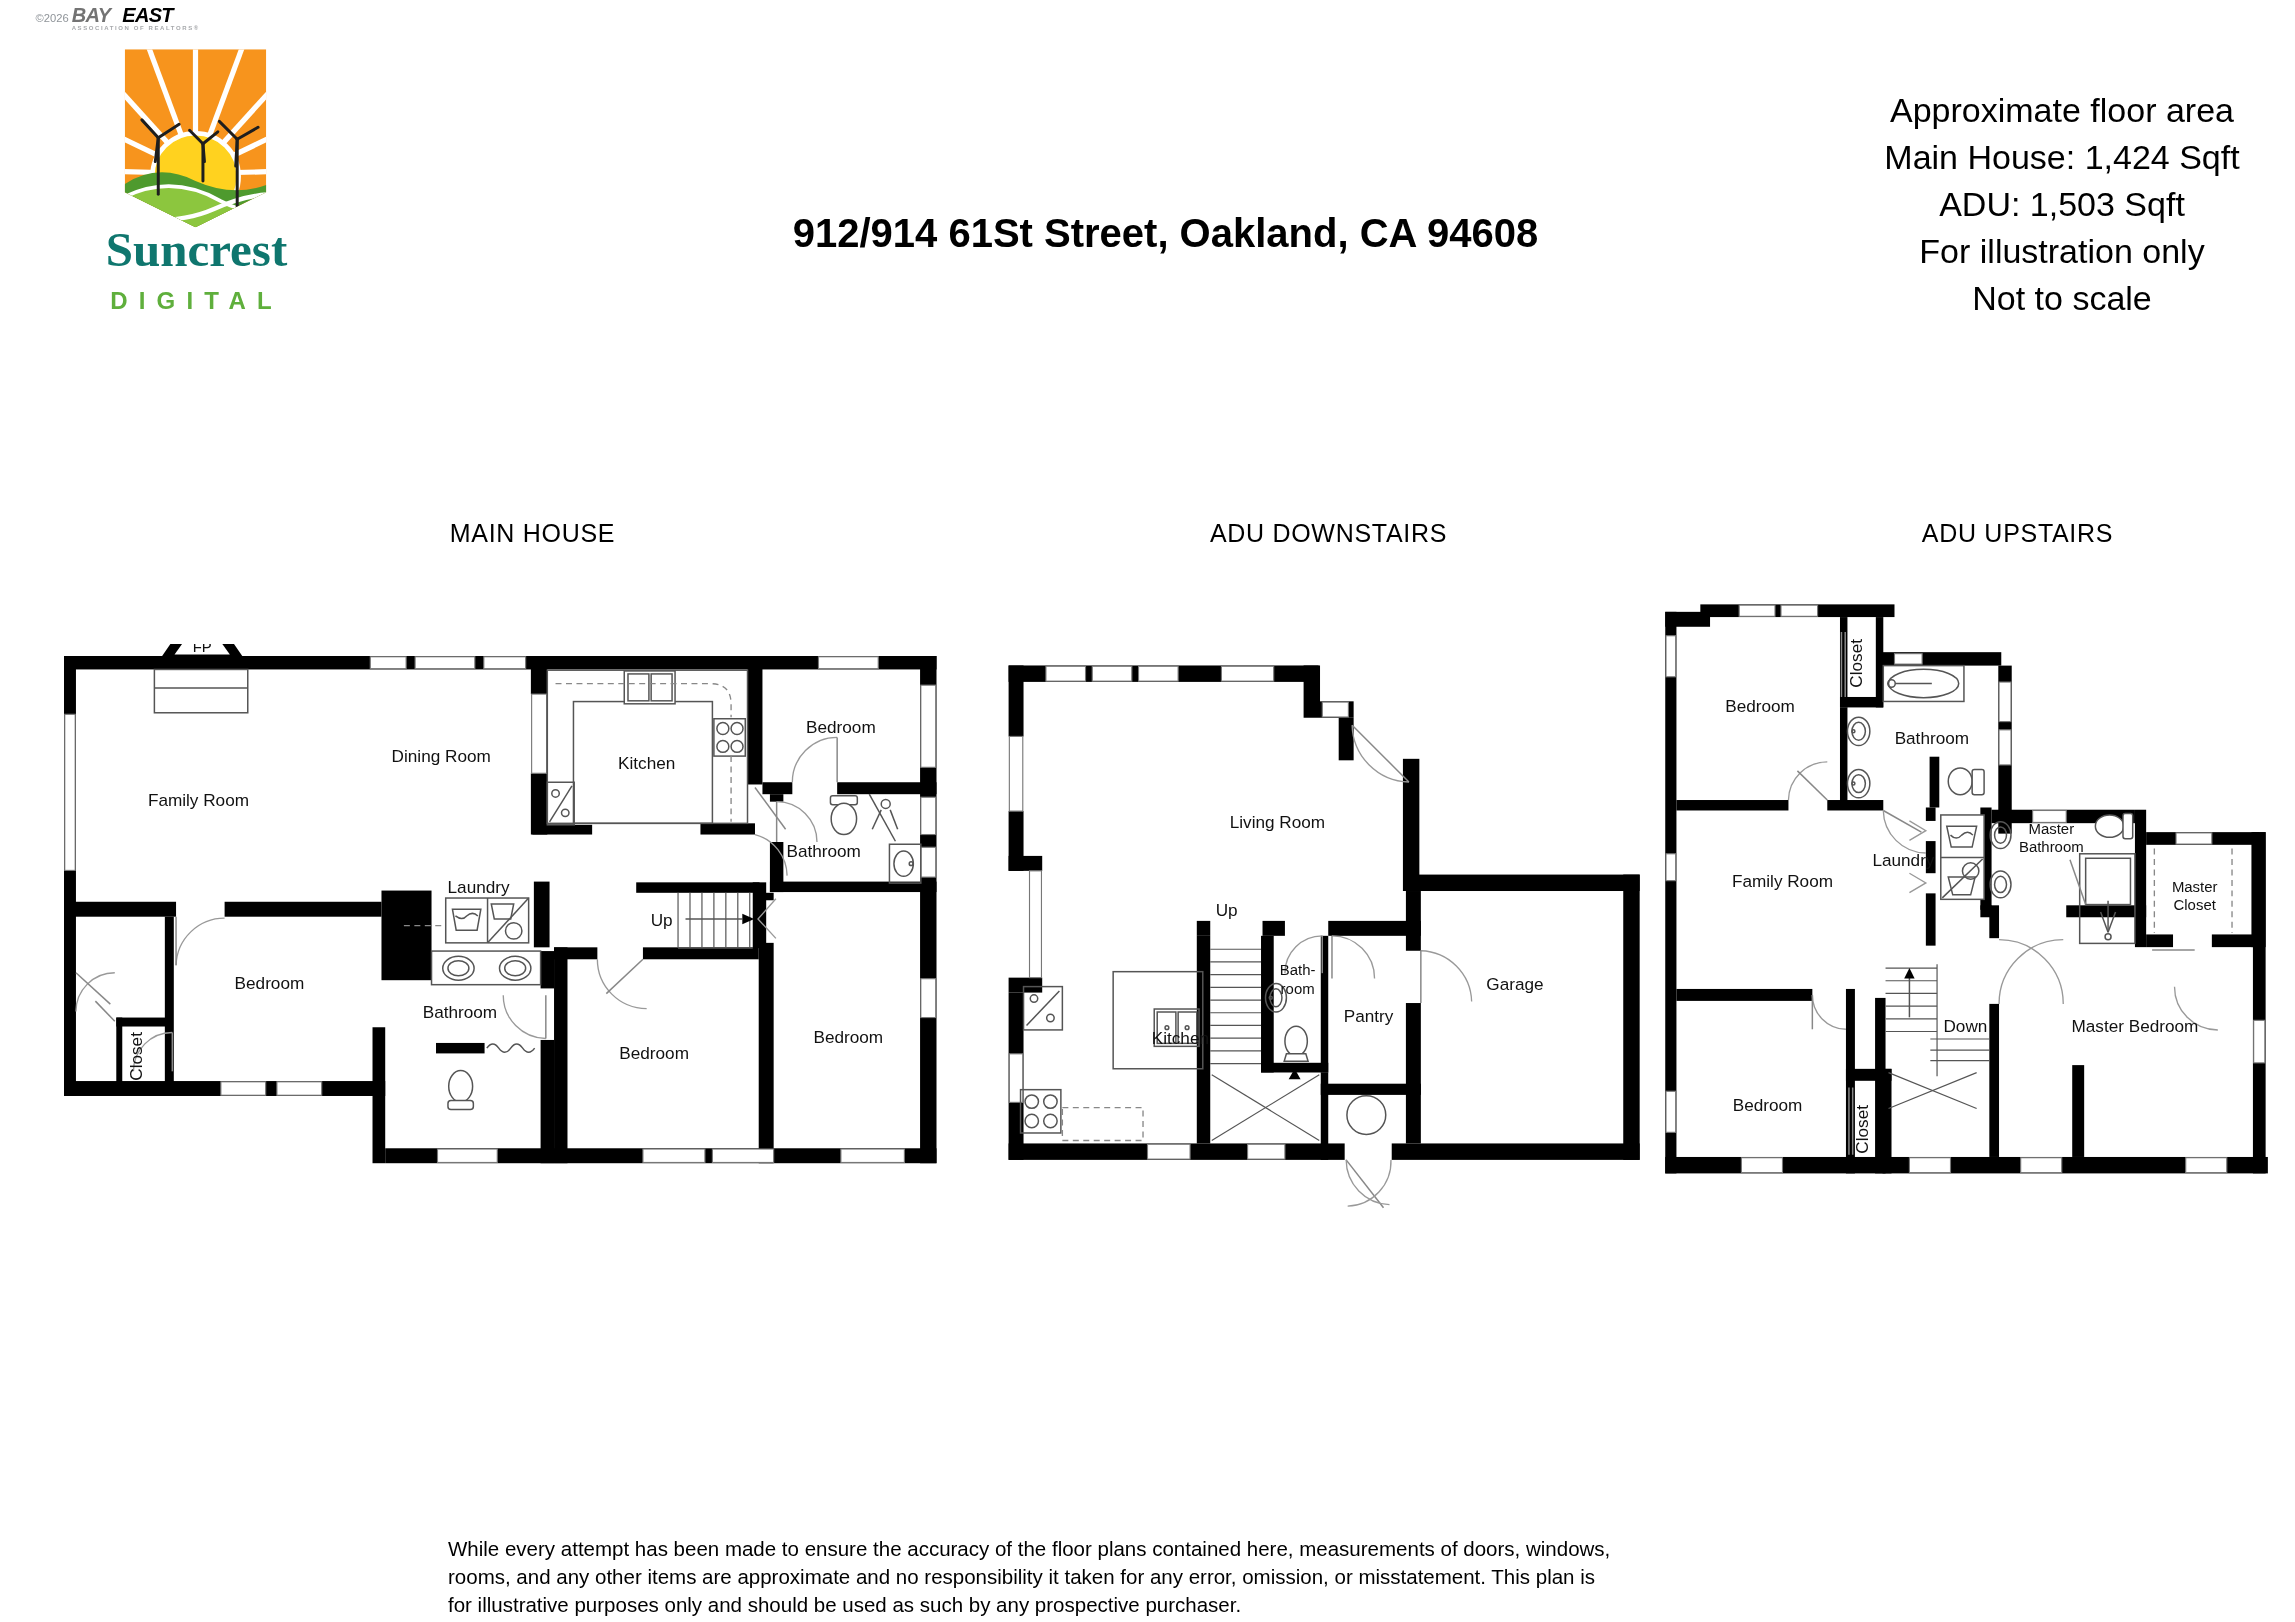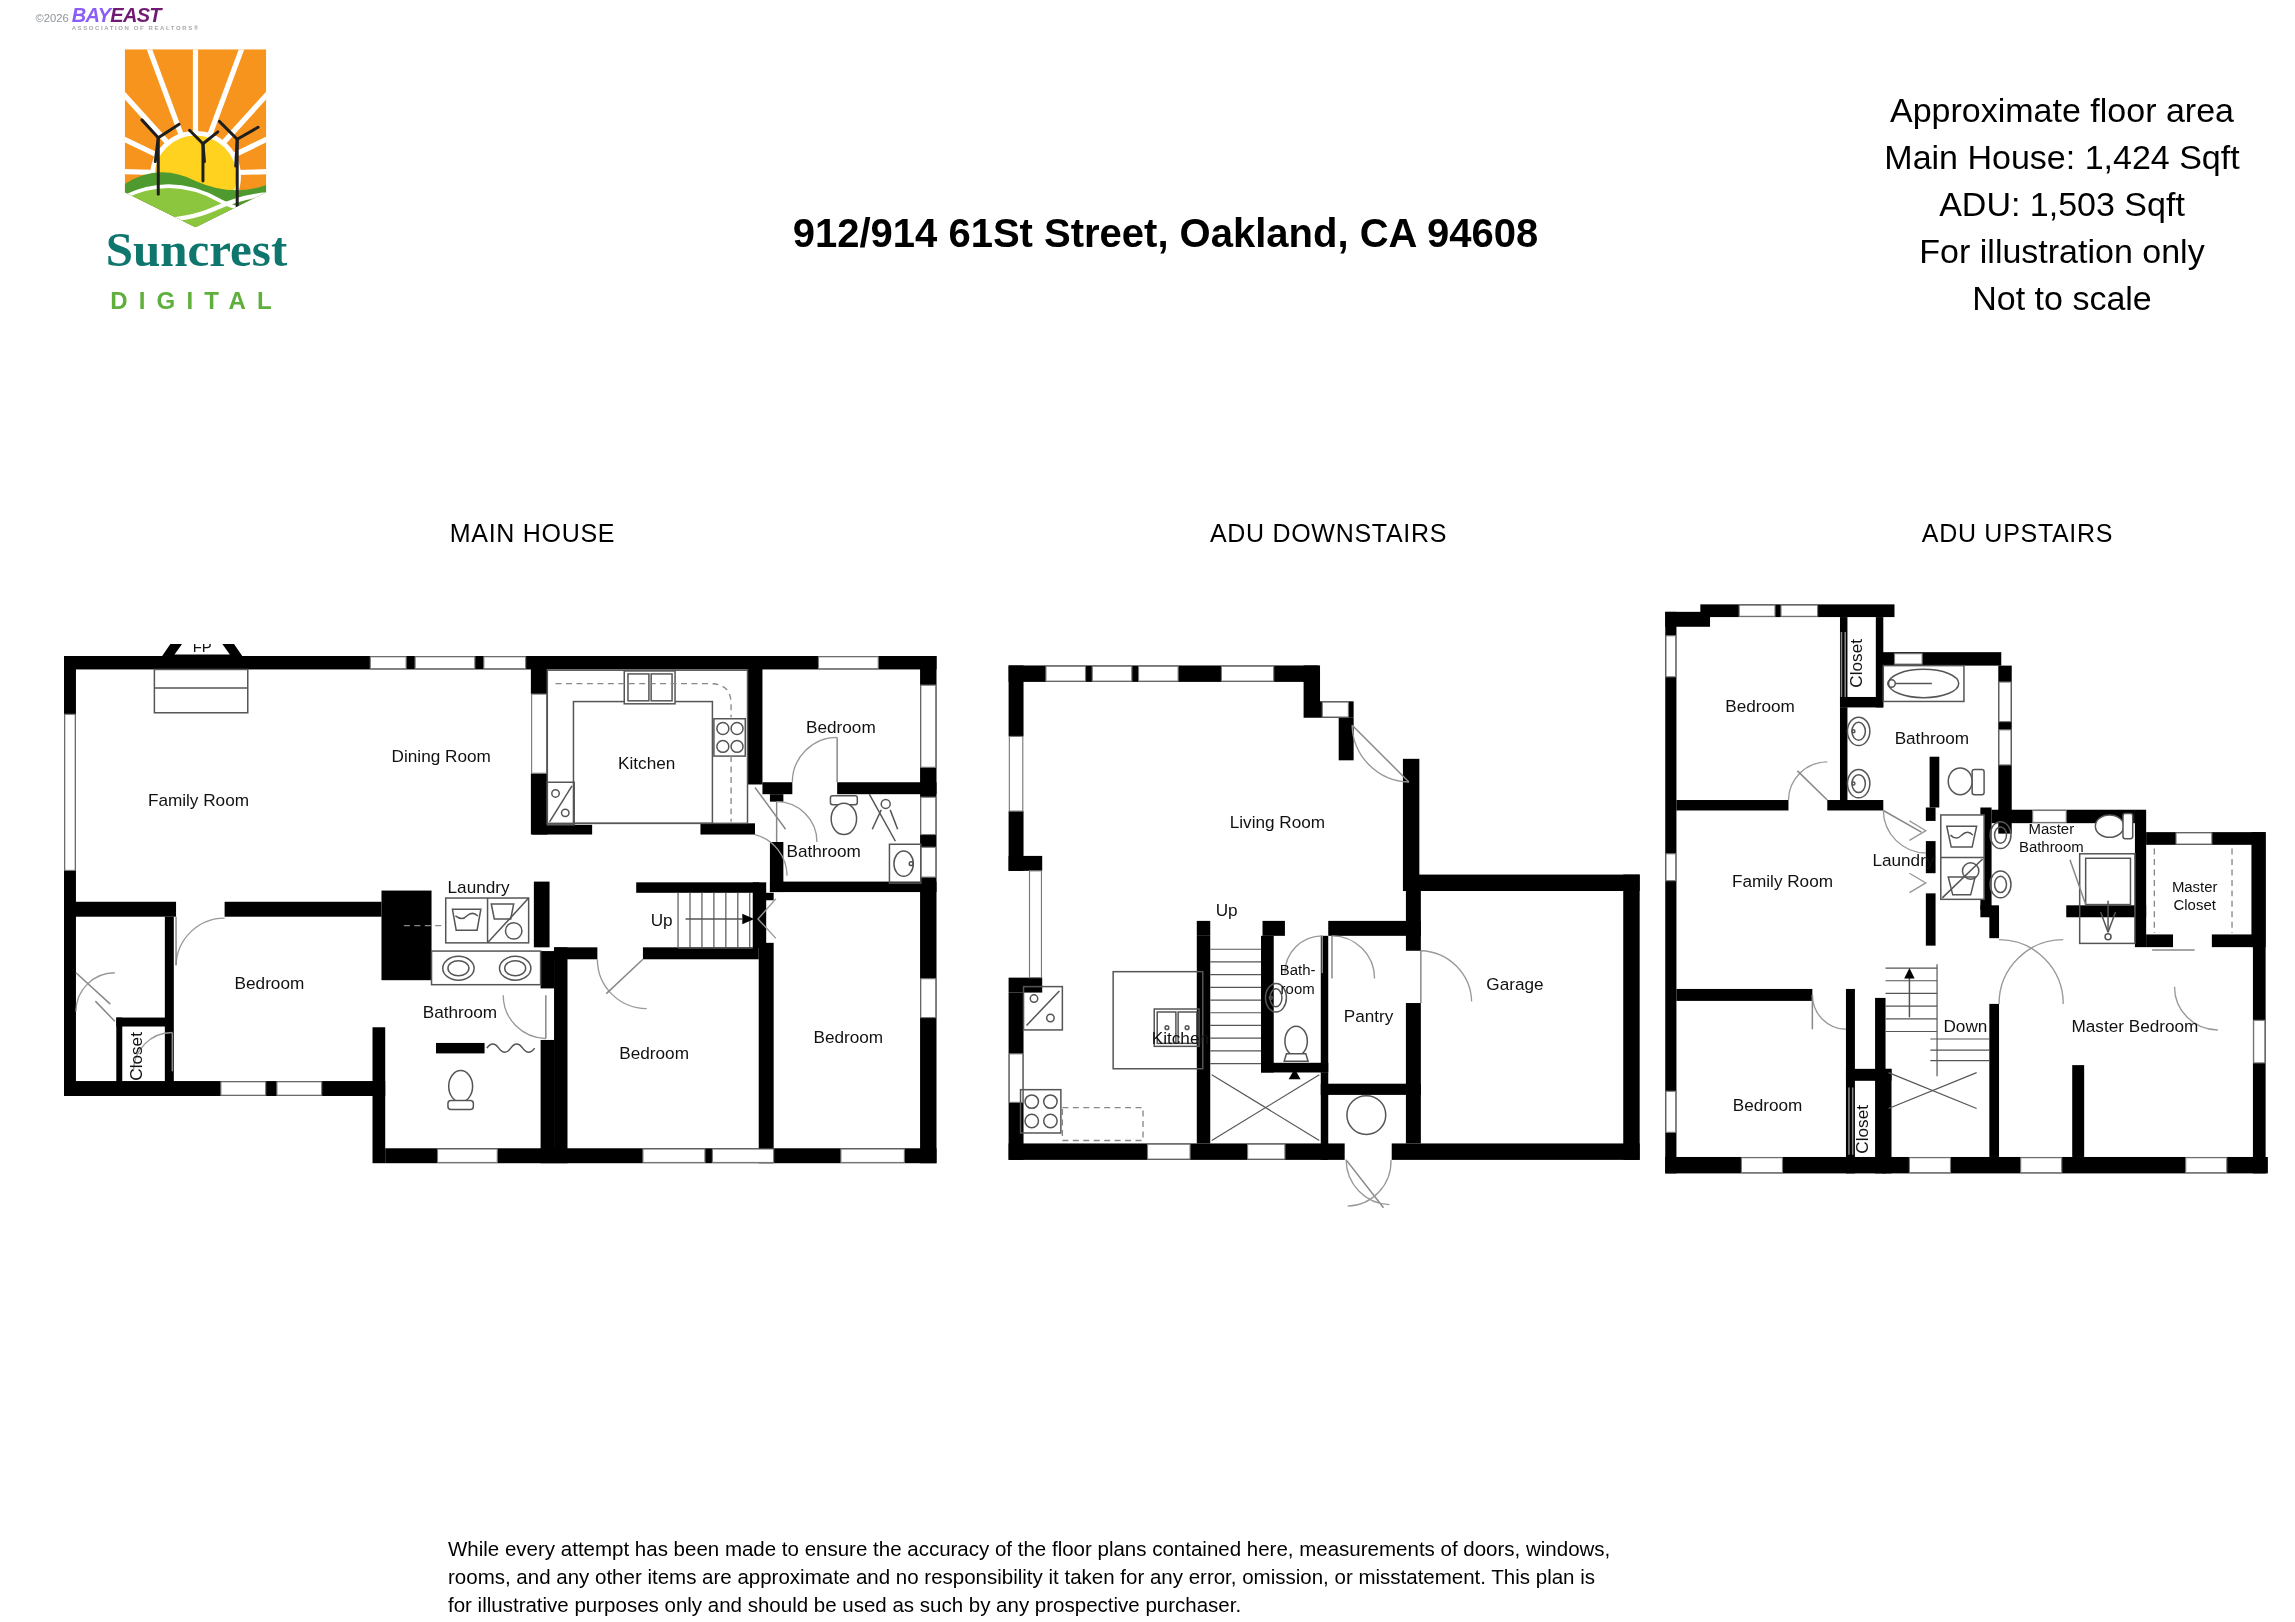--- a/index.html
+++ b/index.html
@@ -4,21 +4,21 @@
 <style>
   html,body{margin:0;padding:0;background:#fff;}
   #page{position:relative;width:2295px;height:1622px;background:#fff;overflow:hidden;
         font-family:"Liberation Sans", sans-serif;color:#000;}
   .abs{position:absolute;}
   
   #bayeast{left:7.5px;top:4.5px;display:flex;align-items:flex-start;}
   #be-copy{font-size:11.2px;color:#8f9499;margin-top:7.5px;padding-left:28px;}
   #be-mark{margin-left:3px;line-height:1;}
   #be-word{font-style:italic;font-weight:bold;font-size:20px;letter-spacing:-0.7px;}
-  #be-bay{color:#8b5cf6;} #be-east{color:#701a75;}
+  #be-bay{color:#737373;} #be-east{color:#000000;margin-left:12px;}
   #be-sub{font-size:6px;color:#a7a9ac;letter-spacing:1.6px;font-weight:bold;margin-top:0.7px;}
   #suncrest-name{left:36px;top:221px;width:321px;text-align:center;
      font-family:"Liberation Serif", serif;font-weight:600;font-size:49px;color:#0f766e;}
   #suncrest-tag{left:73px;top:287px;width:247px;text-align:center;
      font-weight:bold;font-size:24px;letter-spacing:11.2px;color:#5faf3c;}
   #address{left:676px;top:211px;width:979px;text-align:center;font-size:40px;font-weight:bold;}
   #info{left:1823px;top:87px;width:478px;text-align:center;font-size:34px;line-height:47px;}
   .plan-title{width:389px;text-align:center;font-size:25px;letter-spacing:0.7px;top:519px;}
   #t-main{left:338px;} #t-adudown{left:1134px;} #t-aduup{left:1823px;}
   #disclaimer{left:448px;top:1514px;width:1173px;font-size:20.5px;line-height:28px;}

